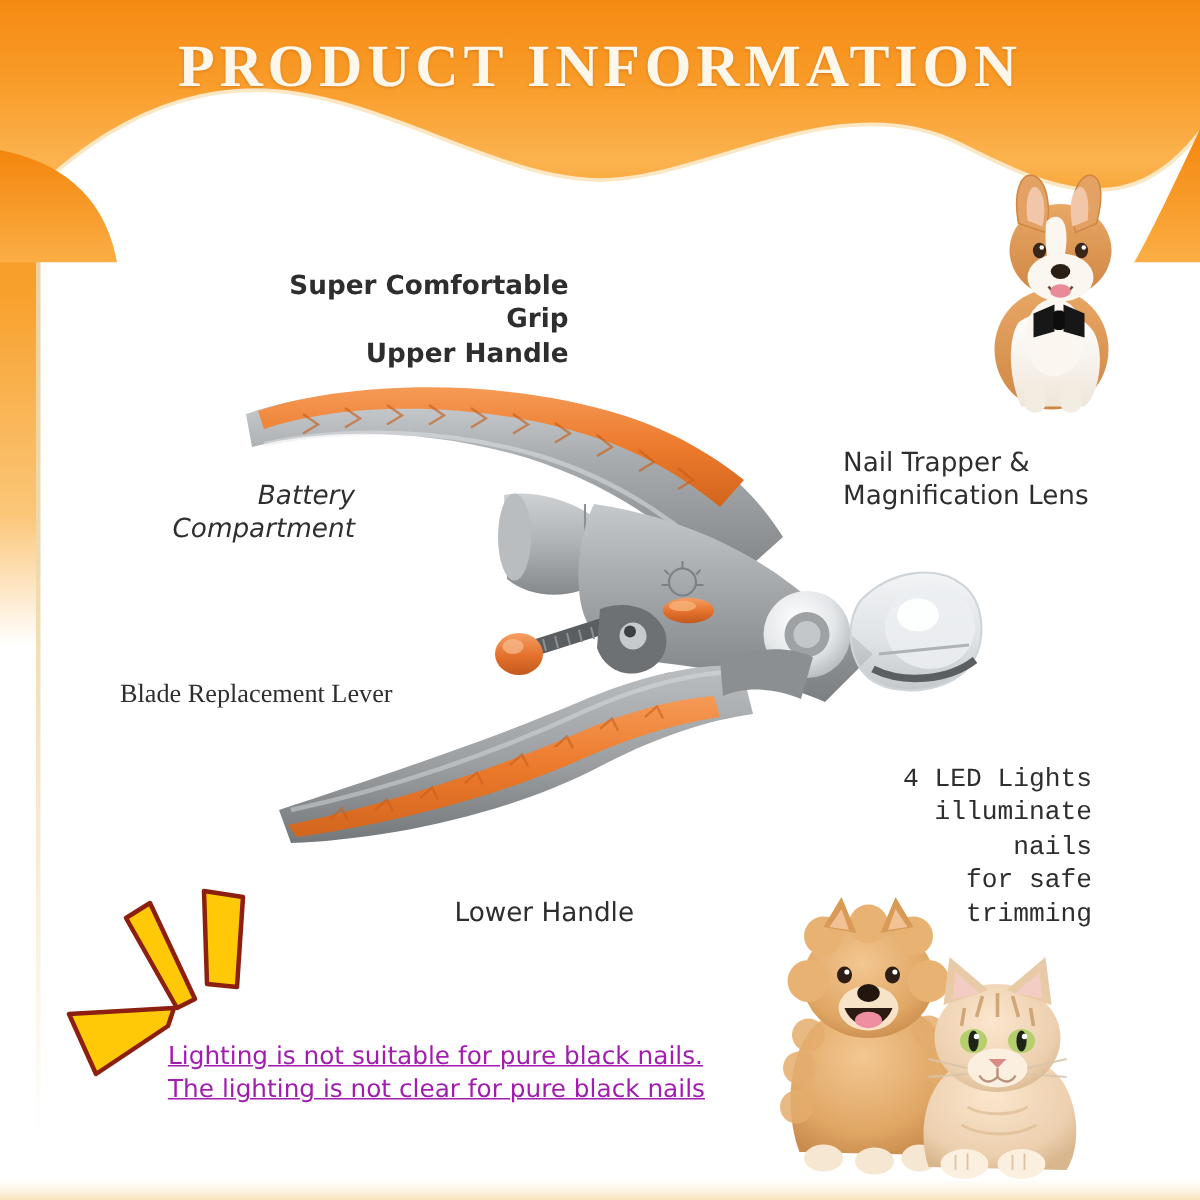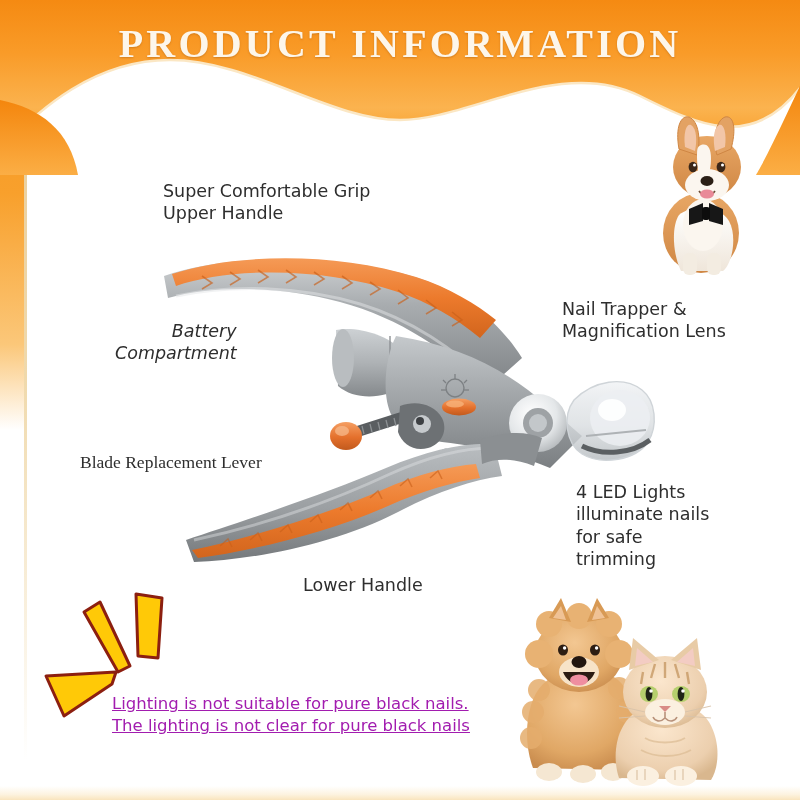--- a/index.html
+++ b/index.html
@@ -51,26 +51,26 @@
     color:#fdf6ea;
     text-shadow:0 1px 2px rgba(140,70,0,.35);
     z-index:7;
   }
 
   
   .label{
     position:absolute;color:#2e2e2e;font-size:17.5px;line-height:1.28;
     font-family:"DejaVu Sans", sans-serif;font-weight:400;z-index:12;white-space:pre-line;
   }
-  .lbl-grip{left:163px;top:180px;text-align:left;width:216px;}
+  .lbl-grip{left:163px;top:180px;text-align:right;width:216px;font-weight:bold;}
   .lbl-battery{left:115px;top:320px;text-align:right;font-style:italic;}
   .lbl-blade{left:80px;top:451px;text-align:right;font-family:Liberation Serif, serif;}
-  .lbl-lower{left:303px;top:574px;text-align:left;}
+  .lbl-lower{left:303px;top:598px;text-align:left;}
   .lbl-trapper{left:532px;top:298px;text-align:left;margin-left:30px;}
-  .lbl-led{left:576px;top:481px;text-align:left;width:152px;}
+  .lbl-led{left:576px;top:509px;text-align:right;width:152px;font-family:Liberation Mono, monospace;}
 
   
   .warning{
     position:absolute;left:112px;top:693px;z-index:12;
     color:#a21caf;font-size:16.5px;line-height:1.36;white-space:pre-line;
     font-family:"DejaVu Sans", sans-serif;
     text-decoration:underline;
   }
 
   

